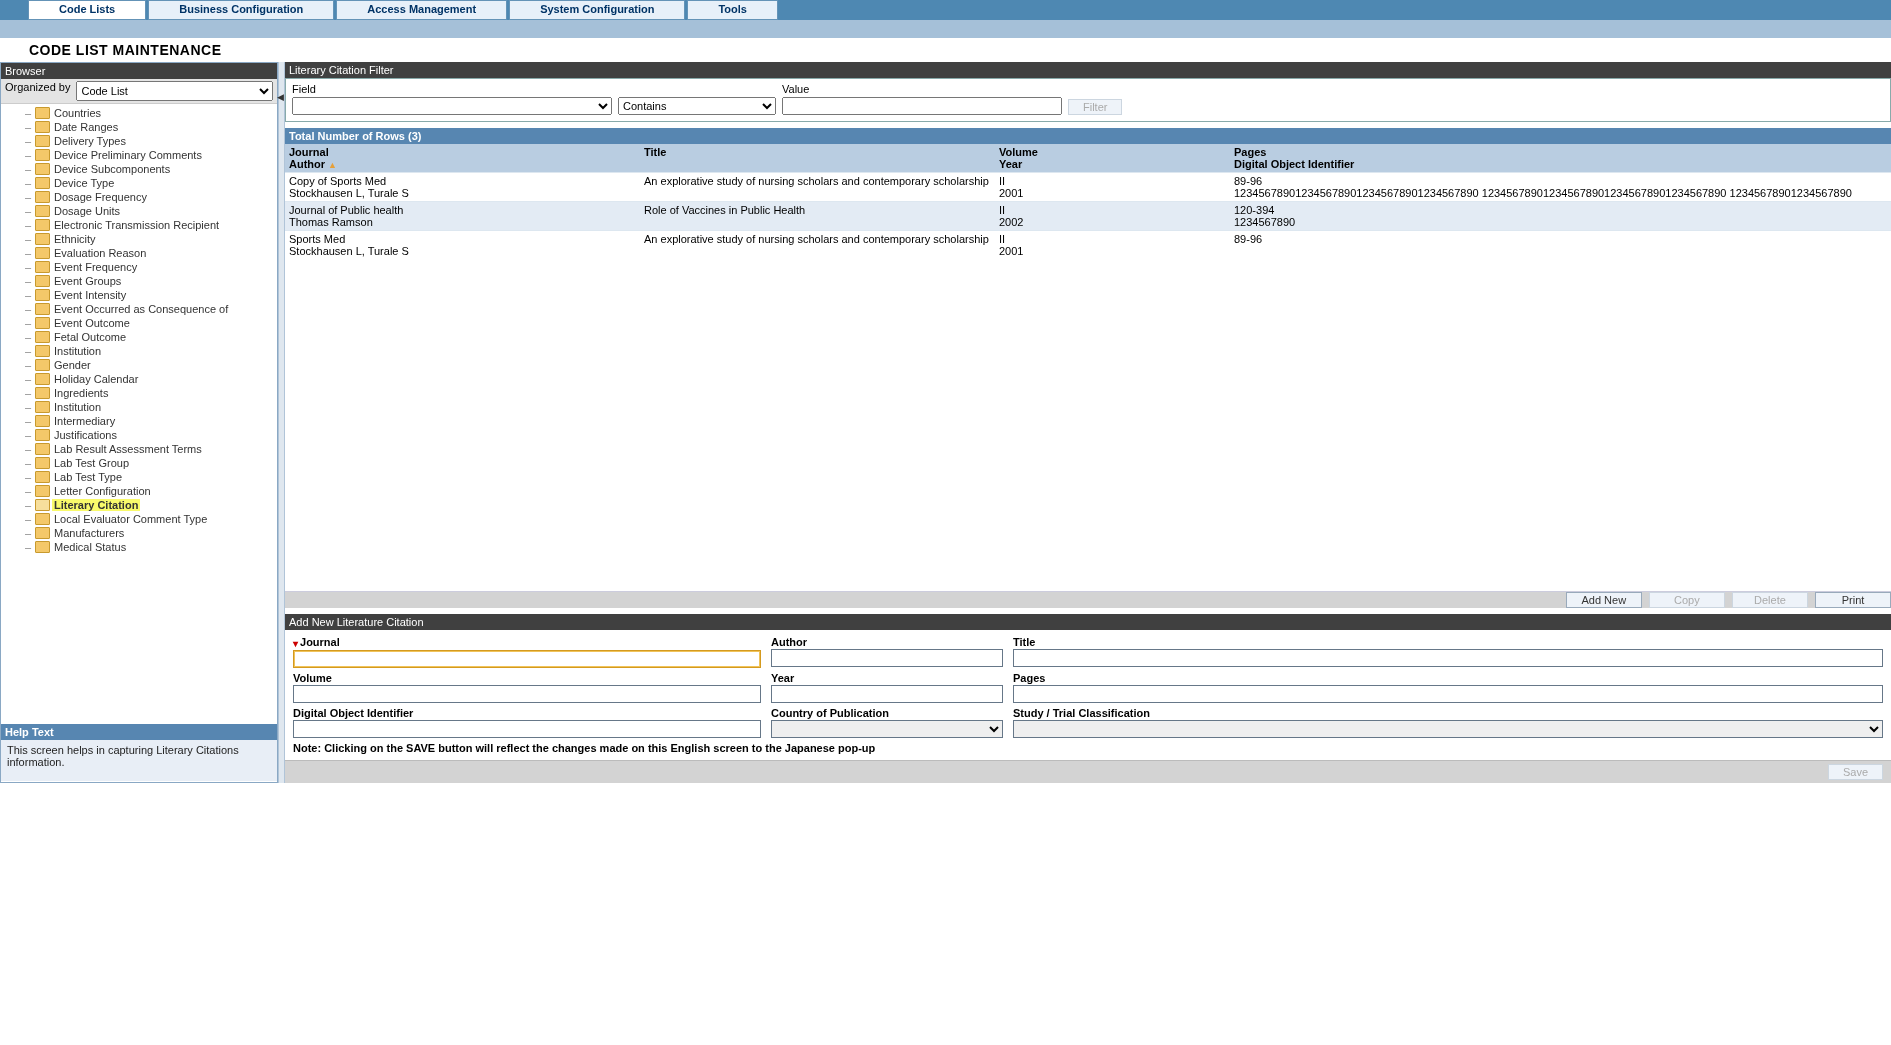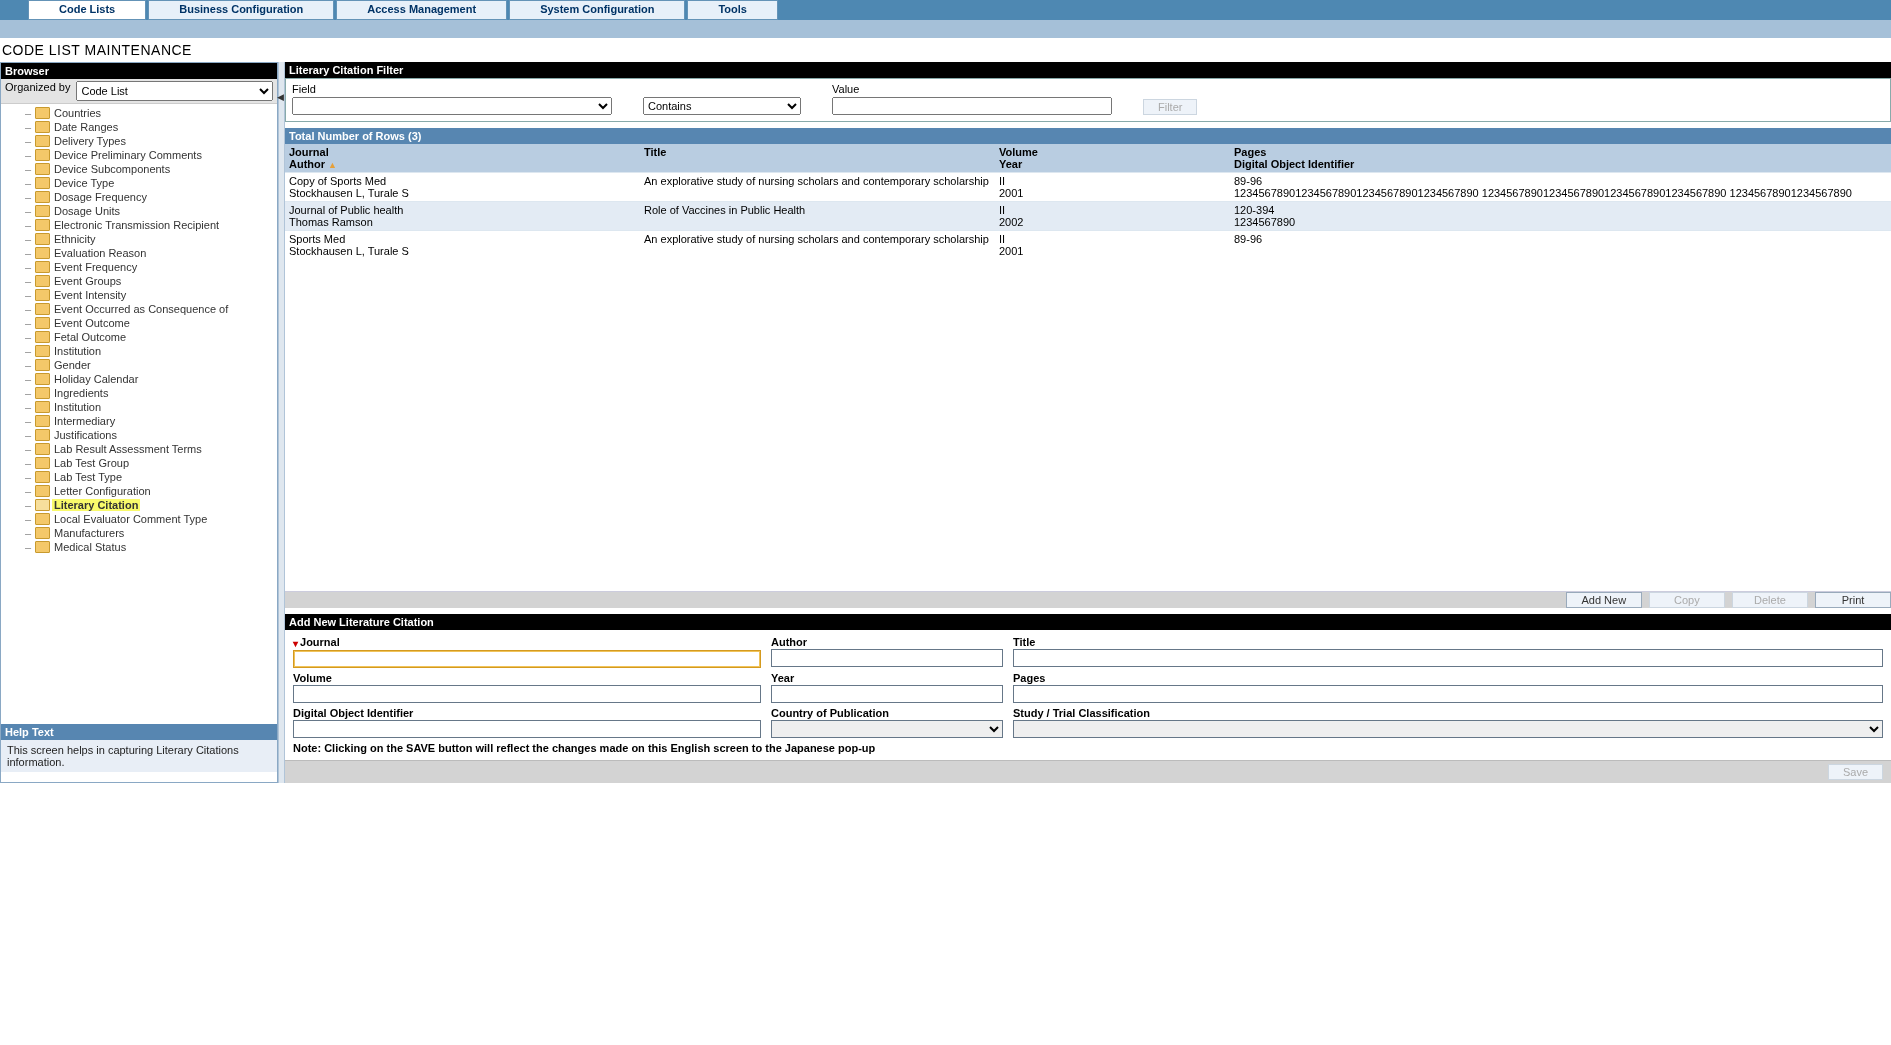--- a/index.html
+++ b/index.html
@@ -1,44 +1,44 @@
 <!DOCTYPE html>
 <html><head>
 <meta charset="utf-8">
 <style>
   * { box-sizing: border-box; }
   html, body { margin:0; padding:0; font-family: Arial, Helvetica, sans-serif; font-size:11px; color:#000; background:#fff; width:1891px; }
   .topbar { background:#4e88b2; height:20px; display:flex;padding-left:28px; }
   .topbar .tab { background:#e7f0f9; border:1px solid #6493b7; color:#003366; font-weight:bold; font-size:11px; padding:2px 30px; margin-right:2px; cursor:pointer; }
   .topbar .tab.active { background:#fff; }
   .subbar { background:#a5c0d8; height:18px; }
-  .page-title { font-weight:normal; font-size:14px; padding:4px 0 4px 2px; letter-spacing:0.5px; }
+  .page-title { font-weight:bold; font-size:14px; padding:4px 0 4px 10px; letter-spacing:0.5px;margin-left:19px; }
 
   .layout { display:flex; align-items:stretch; }
   .left-pane { width:278px; flex:0 0 278px; border:1px solid #8aa8c4; }
   .splitter { width:7px; background:#dfe7ef; border-left:1px solid #b0c4d8; border-right:1px solid #b0c4d8; position:relative; cursor:ew-resize; }
   .splitter .arrow { position:absolute; top:30px; left:-2px; font-size:9px; color:#333; }
   .right-pane { flex:1; }
 
-  .panel-header { background:#000000; color:#fff; font-weight:bold; padding:2px 4px; font-size:11px; }
+  .panel-header { background:#404040; color:#fff; font-weight:normal; padding:2px 4px; font-size:11px; }
   .lp-toolbar { background:#e4e4e4; padding:2px 4px; display:flex; align-items:flex-start; gap:6px; border-bottom:1px solid #ccc; }
   .lp-toolbar select { flex:1; font-size:11px; height:20px; }
   .tree-wrap { height:620px; overflow-y:auto; background:#fff; position:relative; }
   .tree { padding:2px 0 2px 22px; }
   .tree-item { display:flex; align-items:center; gap:2px; padding:1px 0; white-space:nowrap; cursor:pointer; }
   .tree-item .dash { color:#888; width:10px; text-align:center; }
   .tree-item .folder { width:15px; height:12px; background:#f4c869; border:1px solid #c89a2e; border-radius:1px; display:inline-block; }
   .tree-item .folder.open { background:#f7df9c; }
   .tree-item.selected .label { background:#f9fa6b; font-weight:bold; }
   .tree-item .label { padding:0 2px; color:#333; }
 
   .help-header { background:#5786b1; color:#fff; font-weight:bold; padding:2px 4px; }
-  .help-body { background:#e8eef6; padding:4px 6px; height:32px; color:#222; }
-
-  .filter-box { border:1px solid #8aa; padding:4px 12px 6px 6px; display:flex; gap:31px; align-items:flex-end; }
+  .help-body { background:#e8eef6; padding:4px 6px; height:41px; color:#222; }
+
+  .filter-box { border:1px solid #8aa; padding:4px 12px 6px 6px; display:flex; gap:6px; align-items:flex-end; }
   .filter-box .fld label { display:block; font-size:11px; margin-bottom:2px; }
   .filter-box select, .filter-box input[type=text] { font-size:11px; height:18px; }
   .btn { background:#eef3f9; border:1px solid #9ab; padding:1px 14px; font-size:11px; cursor:pointer; color:#333; }
   .btn.disabled { color:#aaa; border-color:#ccd6e0; cursor:default; }
   .rows-header { background:#5786b1; color:#fff; font-weight:bold; padding:2px 4px; margin-top:6px; }
   table.grid { width:100%; border-collapse:collapse; table-layout:fixed; }
   table.grid th { background:#b9cde1; text-align:left; font-size:11px; padding:2px 4px; font-weight:bold; vertical-align:top; }
   table.grid th .sub { display:block; font-weight:bold; }
   .sort-ind { color:#e6a03a; font-size:9px; }
   table.grid td { padding:2px 4px; vertical-align:top; border-top:1px solid #dde7f0; font-size:11px; word-break:break-word; }

